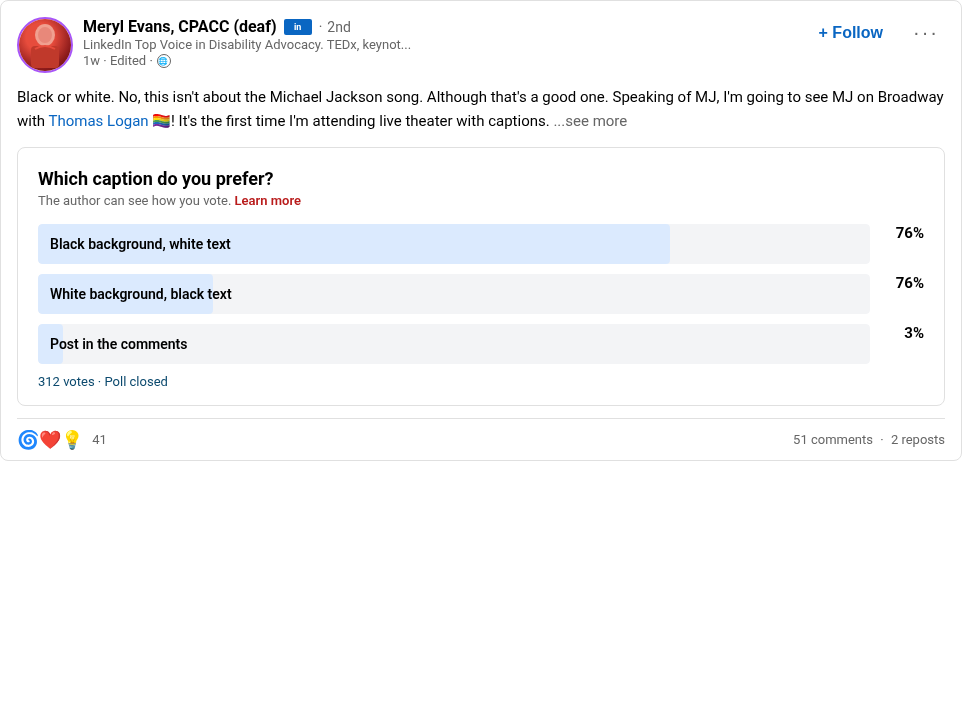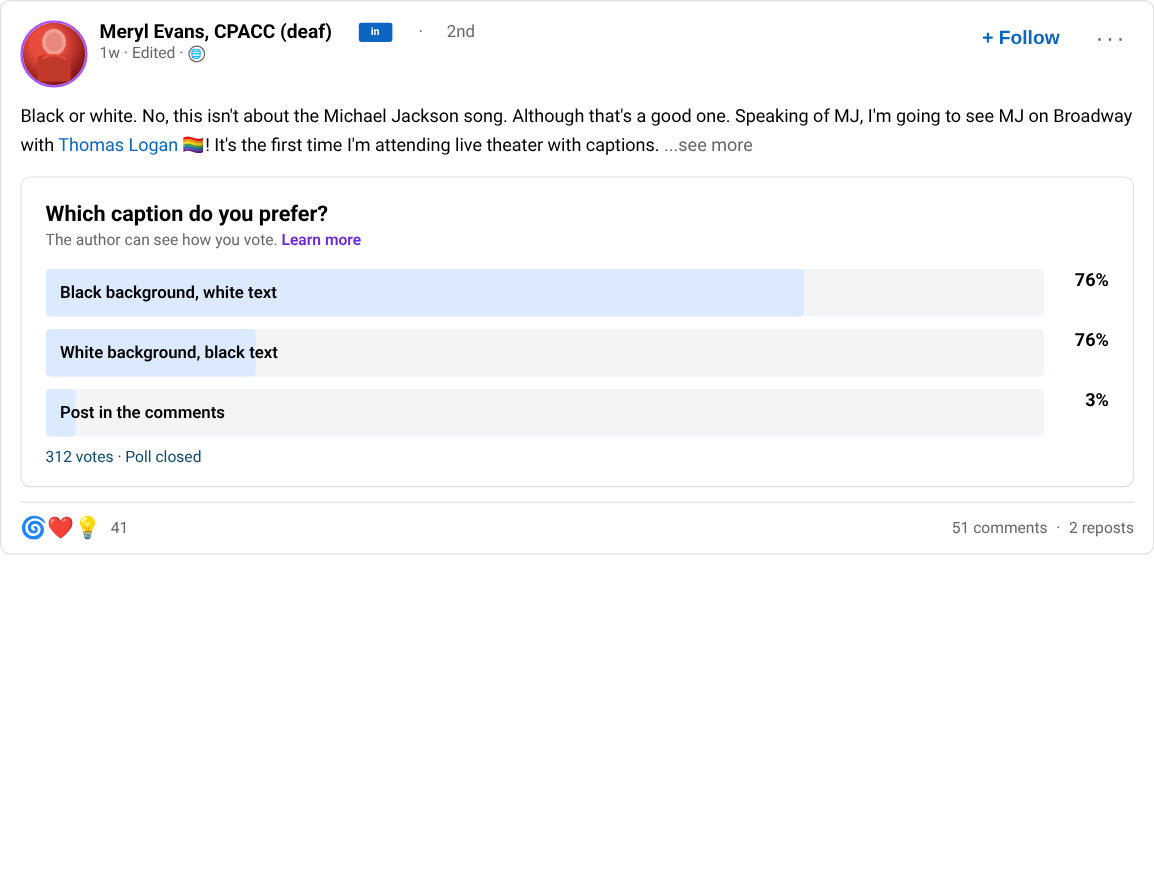--- a/index.html
+++ b/index.html
@@ -54,21 +54,21 @@
       width: 40px;
       height: 48px;
     }
     .author-info {
       display: flex;
       flex-direction: column;
     }
     .author-name-row {
       display: flex;
       align-items: center;
-      gap: 20px;
+      gap: 5px;
       flex-wrap: wrap;
     }
     .author-name {
       font-size: 16px;
       font-weight: 700;
       color: #000;
     }
     .linkedin-icon {
       display: inline-block;
       width: 28px;
@@ -152,21 +152,21 @@
       font-weight: 700;
       margin-bottom: 4px;
       color: #000;
     }
     .poll-info {
       font-size: 13px;
       color: #666;
       margin-bottom: 16px;
     }
     .poll-info .learn-more {
-      color: #6d28d9;
+      color: #b91c1c;
       cursor: pointer;
       font-weight: 600;
     }
     .poll-option {
       display: flex;
       align-items: flex-start;
       justify-content: space-between;
       margin-bottom: 10px;
       position: relative;
     }
@@ -262,20 +262,21 @@
           </svg>
         </div>
       </div>
       <div class="author-info">
         <div class="author-name-row">
           <span class="author-name">Meryl Evans, CPACC (deaf)</span>
           <span class="linkedin-icon">in</span>
           <span class="degree-badge">·</span>
           <span class="degree-badge">2nd</span>
         </div>
+        <div class="author-subtitle">LinkedIn Top Voice in Disability Advocacy. TEDx, keynot...</div>
         <div class="post-meta">
           <span>1w · Edited ·</span>
           <span style="display:inline-block;width:14px;height:14px;border:1.5px solid #666;border-radius:50%;vertical-align:middle;position:relative;">
             <span style="position:absolute;top:50%;left:50%;transform:translate(-50%,-50%);font-size:8px;color:#666;">🌐</span>
           </span>
         </div>
       </div>
     </div>
     <div class="post-header-right">
       <button class="follow-button">+ Follow</button>

